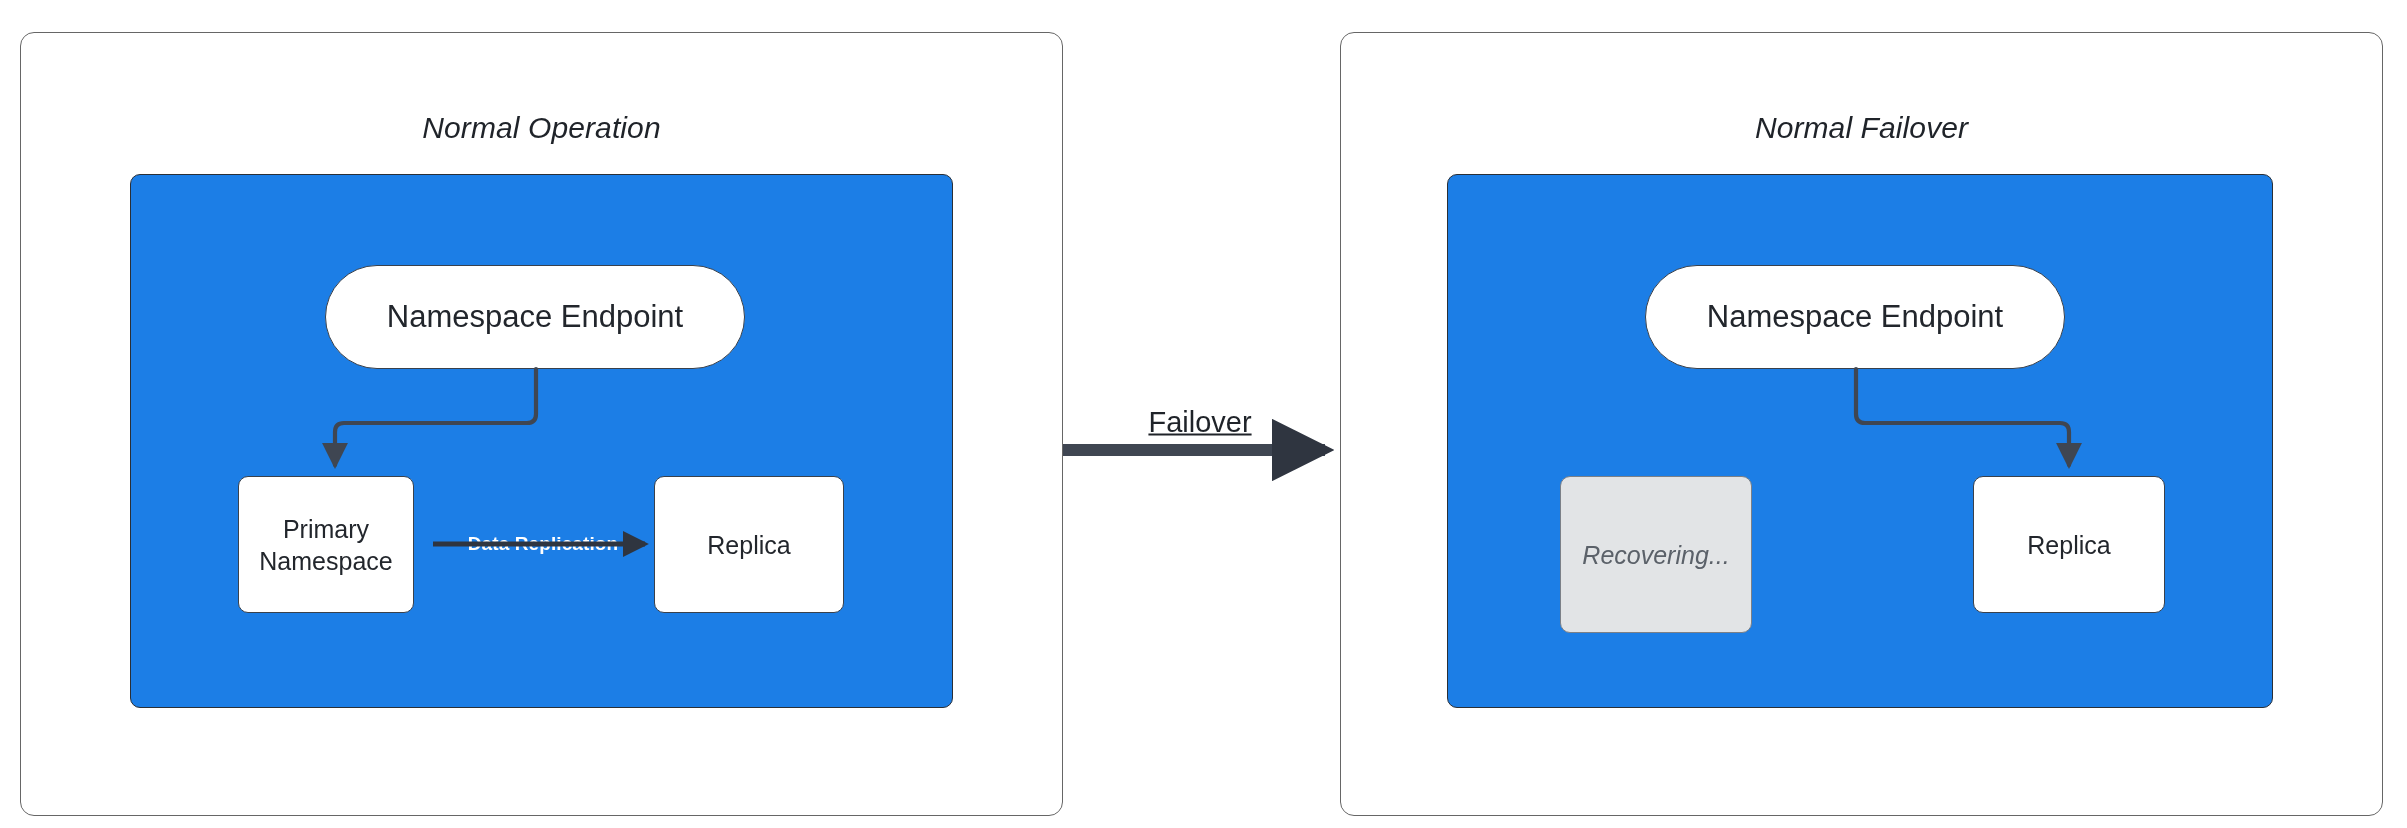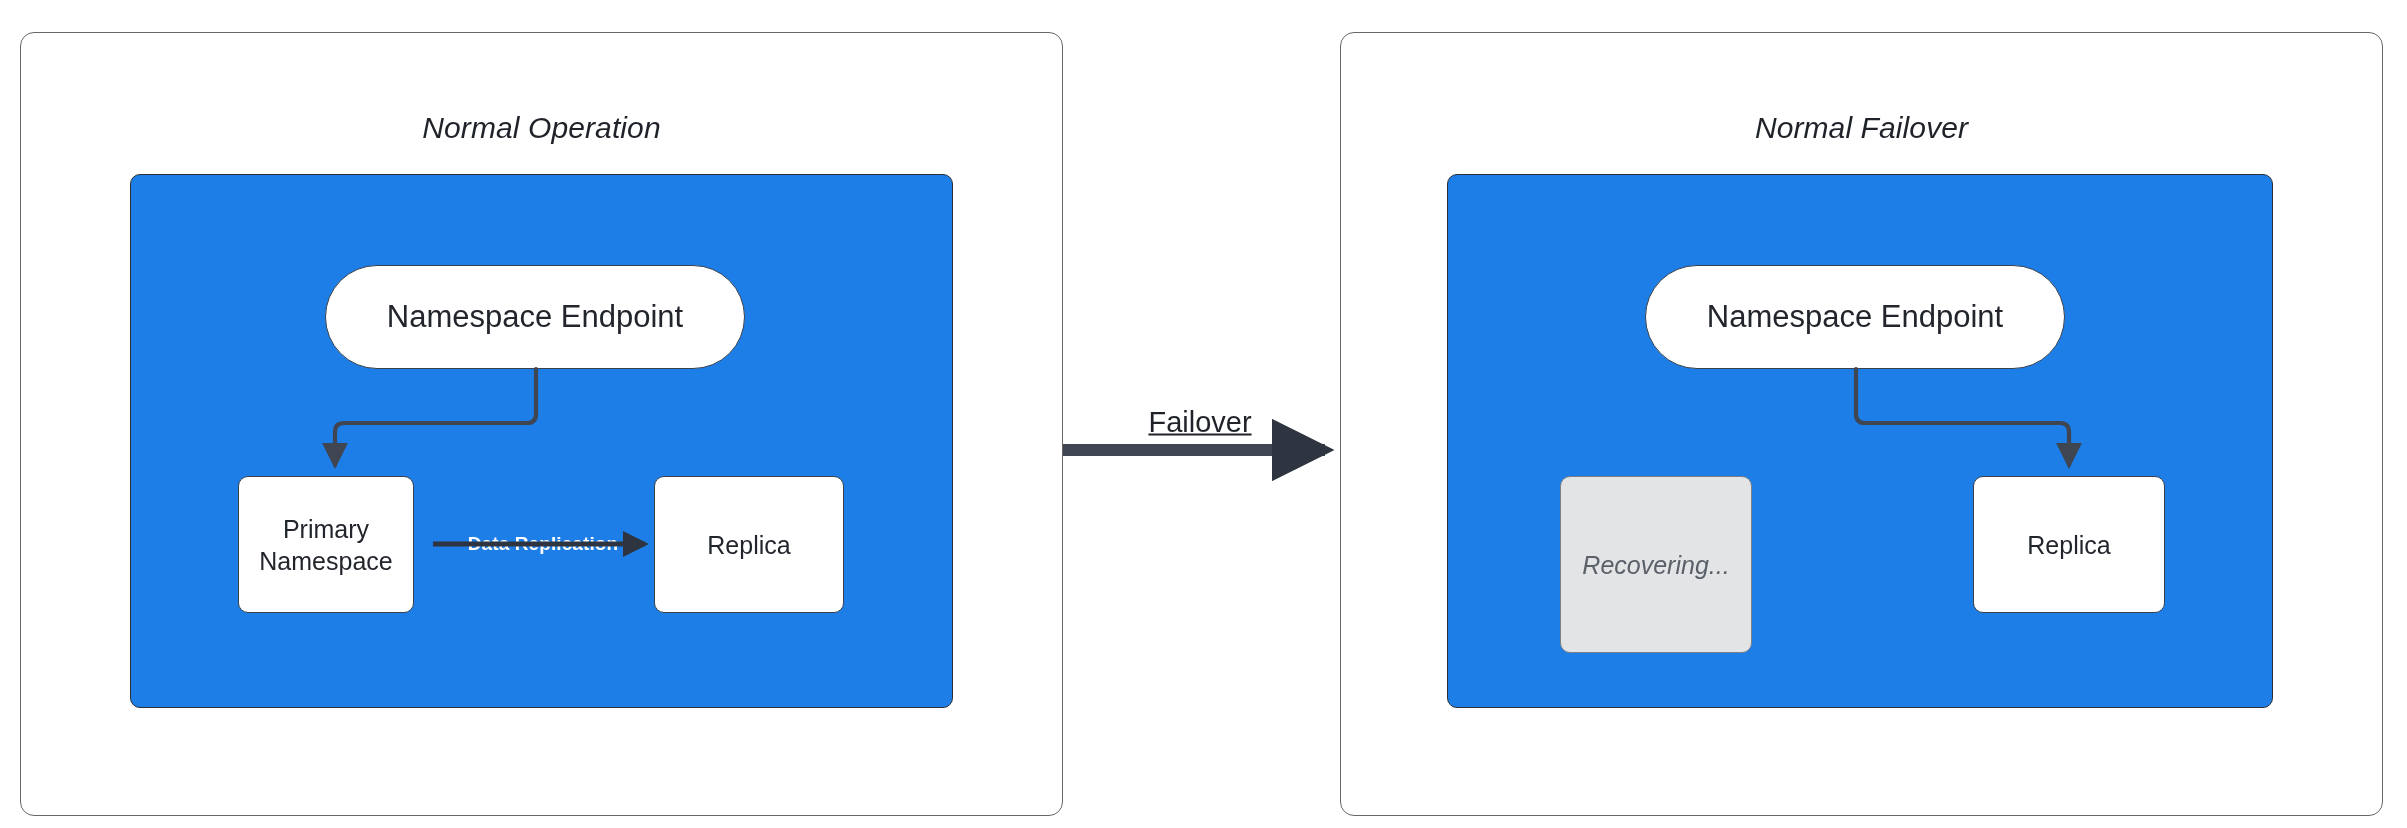--- a/index.html
+++ b/index.html
@@ -85,21 +85,21 @@
     color: #5b6169;
   }
 
   
   #ep-left      { left: 325px; top: 255px; width: 420px; height: 104px; }
   #primary-left { left: 238px; top: 466px; width: 176px; height: 137px; }
   #replica-left { left: 654px; top: 466px; width: 190px; height: 137px; }
 
   
   #ep-right       { left: 1645px; top: 255px; width: 420px; height: 104px; }
-  #recovering     { left: 1560px; top: 466px; width: 192px; height: 177px; }
+  #recovering     { left: 1560px; top: 466px; width: 192px; height: 157px; }
   #replica-right  { left: 1973px; top: 466px; width: 192px; height: 137px; }
 
   
   #wires {
     position: absolute;
     left: 0; top: 0;
     width: 2407px;
     height: 828px;
     pointer-events: none;
   }

